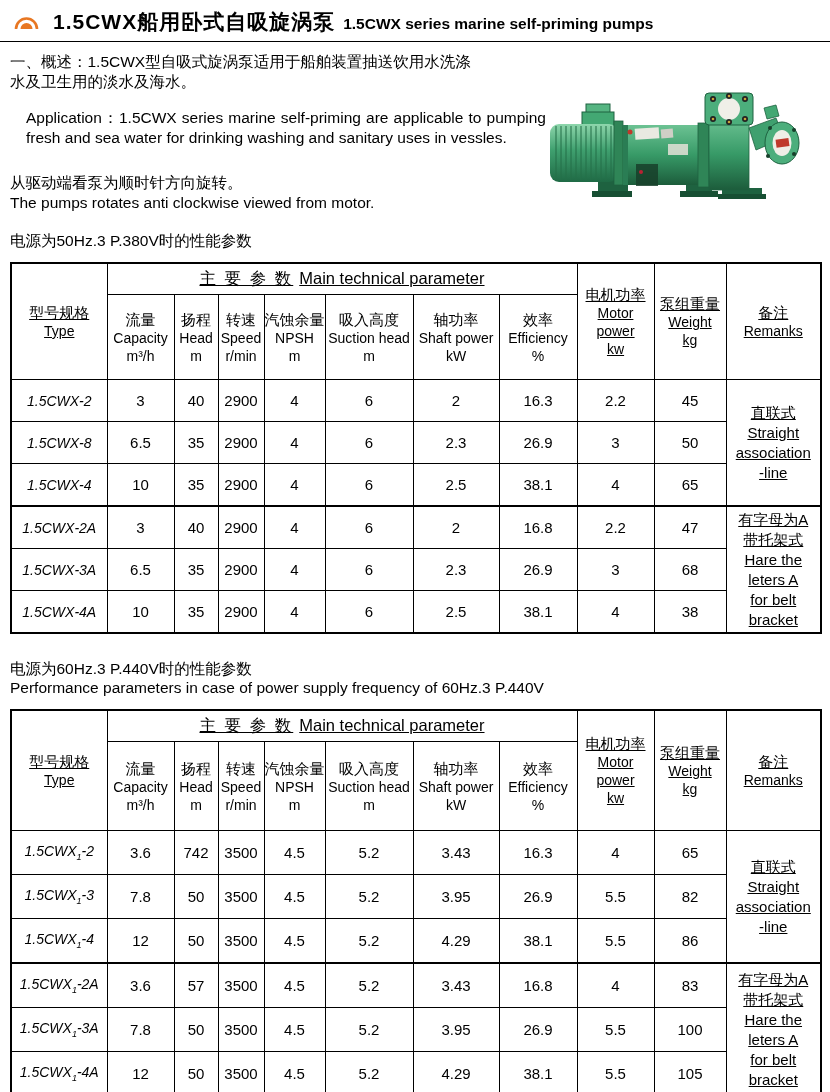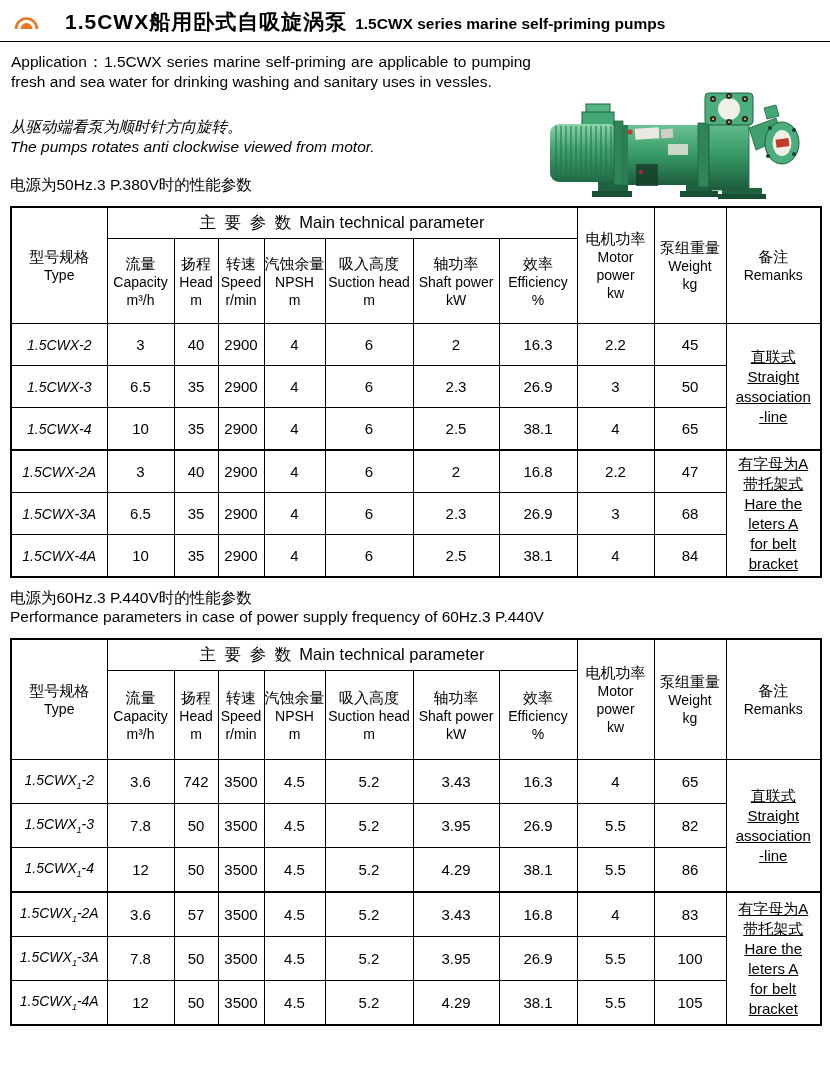--- a/index.html
+++ b/index.html
@@ -1,82 +1,83 @@
 <!DOCTYPE html>
 <html><head>
 <meta charset="utf-8">
 <style>
   html,body{margin:0;padding:0;background:#fff;}
   body{width:830px;height:1092px;position:relative;overflow:hidden;
        font-family:"Liberation Sans","DejaVu Sans",sans-serif;color:#000;}
   .page{position:relative;width:830px;height:1092px;}
 
   
-  .hdr{display:flex;align-items:center;gap:25px;padding:8px 0 0 13px;}
+  .hdr{display:flex;align-items:center;gap:13px;padding:8px 0 0 13px;}
   .hdr .t-zh{font-size:21px;font-weight:bold;letter-spacing:1px;}
   .hdr .t-en{font-size:15.5px;font-weight:bold;margin-left:2px;}
   .rule{border:0;border-top:1.5px solid #000;margin:5px 0 0 0;}
 
   
   .intro{margin:10px 0 0 10px;}
   .p-zh{width:468px;font-size:15.5px;line-height:20px;margin:0;}
-  .p-en{width:520px;font-size:15.5px;line-height:19.5px;margin:1px;text-align:justify;}
+  .p-en{width:520px;font-size:15.5px;line-height:19.5px;margin:16px;text-align:justify;}
   .p-rot{font-size:15.5px;line-height:20px;margin:0;}
-  .rot-block{margin-top:26px;font-style:italic;}
+  .rot-block{margin-top:26px;}
 
   
   .sec-h{margin:0 0 0 10px;font-size:15.5px;line-height:19px;}
   .sec-h .zh{display:block;}
   .sec-h .en{display:block;}
 
   
   .pump{position:absolute;left:540px;top:92px;width:270px;height:115px;margin:0;}
 
   
   table.perf{border-collapse:collapse;table-layout:fixed;width:810px;margin:12px 0 0 10px;
              border:2px solid #000;}
   table.perf th,table.perf td{border:1px solid #000;text-align:center;vertical-align:middle;
              padding:0;font-weight:normal;overflow:hidden;}
-  .span-row th{height:30px;}
+  .span-row th{height:30px;text-decoration:underline;}
   .span-head .zh{font-size:16.5px;letter-spacing:2px;}
   .span-head .en{font-size:16.5px;margin-left:6px;letter-spacing:0;}
   .sub-row th{height:84px;}
   table[data-table-index="1"] .sub-row th{height:88px;}
   th .hz{font-size:15px;line-height:19px;}
   th .he{font-size:14px;line-height:18px;}
   th .hu{font-size:14px;line-height:18px;}
   thead th{border-bottom-width:2px;}
   tbody td{height:41px;font-size:15px;}
   table[data-table-index="1"] tbody td{height:43px;}
   td.c-type{text-align:left;padding-left:7px;font-size:14px;font-style:italic;}
   td.c-type sub{font-size:9px;}
   tr.group-start td{border-top-width:2.5px;}
   td.c-remark{font-size:15px;line-height:20px;}
   td.c-remark div{white-space:nowrap;text-decoration:underline;}
   .sec1-gap{margin-top:18px;}
-  .sec2-gap{margin-top:10px;}
+  .sec2-gap{margin-top:25px;}
 </style>
 </head>
 <body>
 
 <div class="page">
 
   <div class="hdr">
     <svg width="27" height="21" viewBox="0 0 27 21" aria-hidden="true">
       <path d="M3,17 A10.5,10.5 0 0 1 24,17" fill="none" stroke="#e87722" stroke-width="2.6"></path>
       <path d="M7.5,17 A6,6 0 0 1 19.5,17 Z" fill="#e87722"></path>
     </svg>
     <h1 style="margin:0;display:flex;align-items:baseline;gap:6px;">
       <span class="t-zh">1.5CWX船用卧式自吸旋涡泵</span>
       <span class="t-en">1.5CWX series marine self-priming pumps</span>
     </h1>
   </div>
   <hr class="rule">
 
   <div class="intro">
+    <p class="p-zh">一、概述：1.5CWX型自吸式旋涡泵适用于船舶装置抽送饮用水洗涤水及卫生用的淡水及海水。</p>
     <p class="p-en">Application：1.5CWX series marine self-priming are applicable to pumping fresh and sea water for drinking washing and sanitary uses in vessles.</p>
     <div class="rot-block">
       <p class="p-rot">从驱动端看泵为顺时针方向旋转。</p>
       <p class="p-rot">The pumps rotates anti clockwise viewed from motor.</p>
     </div>
   </div>
 
   <figure class="pump">
     <svg viewBox="0 0 270 115" width="270" height="115" aria-hidden="true">
       <defs>
@@ -237,21 +238,21 @@
           <td>2.2</td>
           <td>45</td>
           <td class="c-remark" rowspan="3">
             <div>直联式</div>
             <div>Straight</div>
             <div>association</div>
             <div>-line</div>
           </td>
         </tr>
         <tr>
-          <td class="c-type">1.5CWX-3</td>
+          <td class="c-type">1.5CWX-8</td>
           <td>6.5</td>
           <td>35</td>
           <td>2900</td>
           <td>4</td>
           <td>6</td>
           <td>2.3</td>
           <td>26.9</td>
           <td>3</td>
           <td>50</td>
         </tr>
@@ -302,21 +303,21 @@
         <tr>
           <td class="c-type">1.5CWX-4A</td>
           <td>10</td>
           <td>35</td>
           <td>2900</td>
           <td>4</td>
           <td>6</td>
           <td>2.5</td>
           <td>38.1</td>
           <td>4</td>
-          <td>84</td>
+          <td>38</td>
         </tr>
       </tbody>
     </table>
 
   <div class="sec-h sec2-gap">
     <span class="zh">电源为60Hz.3 P.440V时的性能参数</span>
     <span class="en">Performance parameters in case of power supply frequency of 60Hz.3 P.440V</span>
   </div>
   <table class="perf" data-table-index="1">
       <colgroup>

